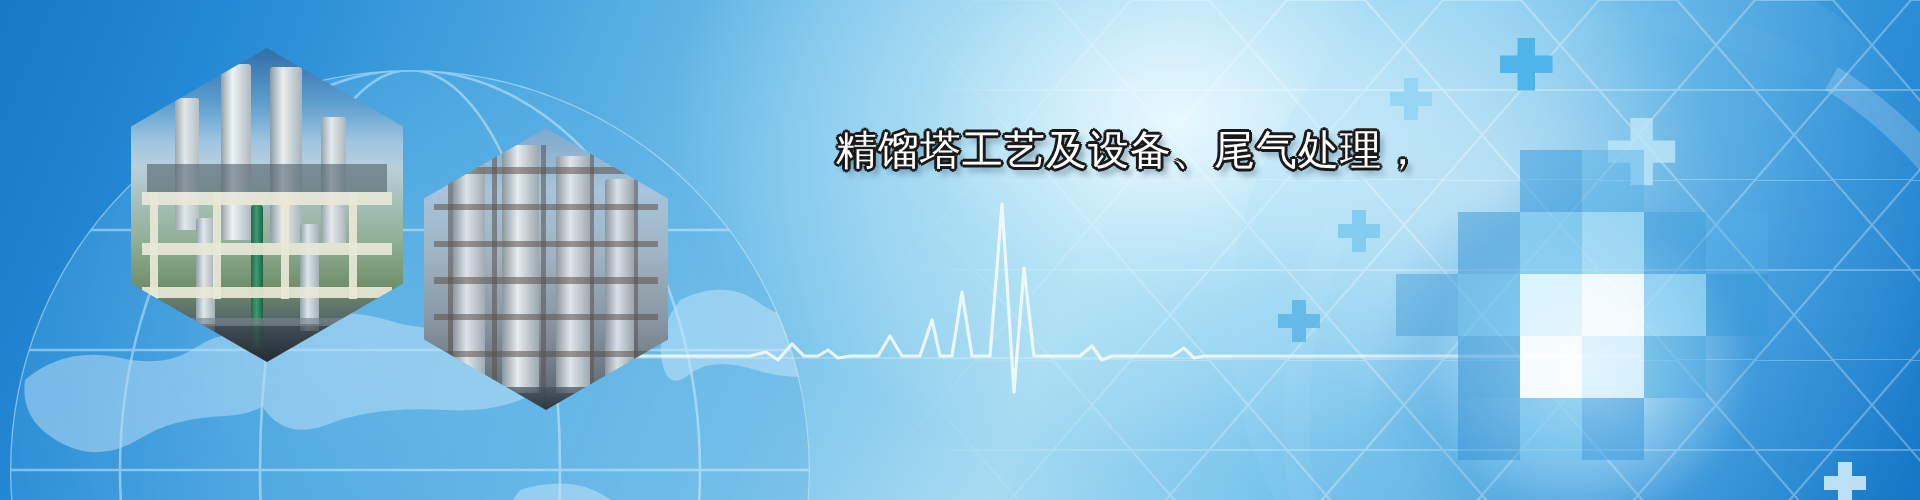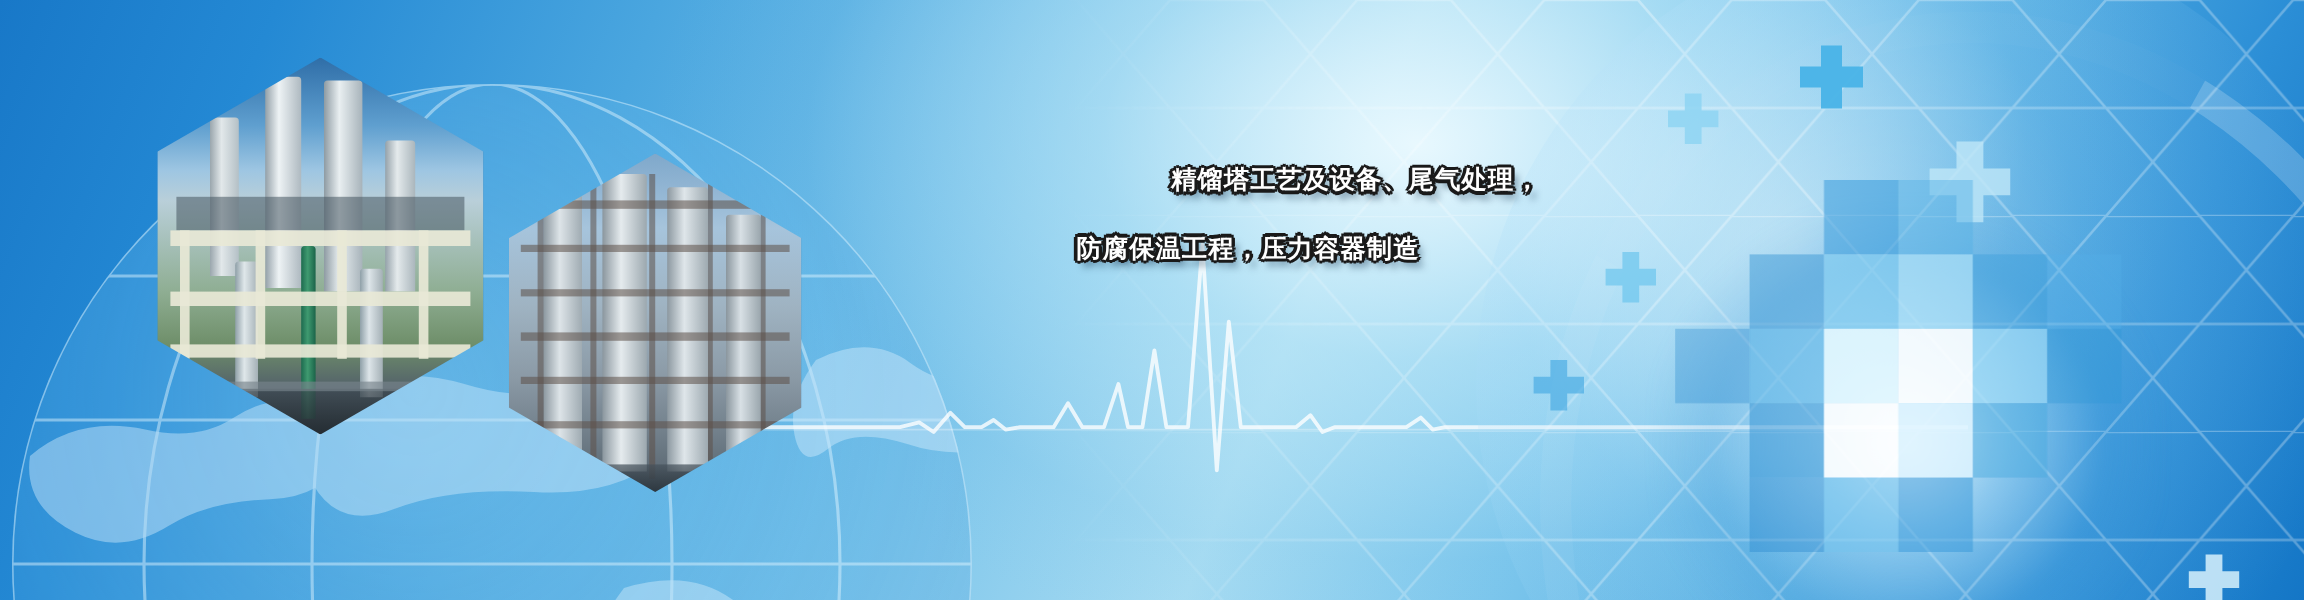--- a/index.html
+++ b/index.html
@@ -86,22 +86,22 @@
   .beamD{position:absolute;background:rgba(70,86,96,.55);}
   .scaff{position:absolute;background:rgba(92,80,72,.55);}
 
   
   .headline{
     position:absolute;left:640px;top:122px;width:800px;
     text-align:center;
   }
   .hl-line{
     color:#ffffff;
-    font-weight:700;
-    font-size:21px;
+    font-weight:400;
+    font-size:41px;
     line-height:57px;
     letter-spacing:1px;
     white-space:nowrap;
     text-shadow:
       -2px -2px 0 #1a1a1a, 2px -2px 0 #1a1a1a, -2px 2px 0 #1a1a1a, 2px 2px 0 #1a1a1a,
       -3px 0 0 #1a1a1a, 3px 0 0 #1a1a1a, 0 -3px 0 #1a1a1a, 0 3px 0 #1a1a1a,
       5px 6px 6px rgba(10,40,70,.55);
   }
   #hl-1{margin-left:180px;}
   #hl-2{margin-left:0px;}
@@ -268,16 +268,15 @@
       <div class="scaff" style="left:28%;top:6%;width:1.8%;height:90%;"></div>
       <div class="scaff" style="left:48%;top:6%;width:1.8%;height:90%;"></div>
       <div class="scaff" style="left:68%;top:8%;width:1.8%;height:88%;"></div>
       <div class="scaff" style="left:86%;top:12%;width:1.8%;height:84%;"></div>
       <div class="beamD" style="left:0;top:92%;width:100%;height:8%;background:linear-gradient(180deg,rgba(70,82,92,.70),rgba(40,50,58,.88));"></div>
     </div>
   </div>
 
   <div class="headline">
     <div class="hl-line" id="hl-1">精馏塔工艺及设备、尾气处理，</div>
-    <div class="hl-line" id="hl-3">防腐保温工程，压力容器制造</div>
   </div>
 
 </div>
 
 </body></html>

